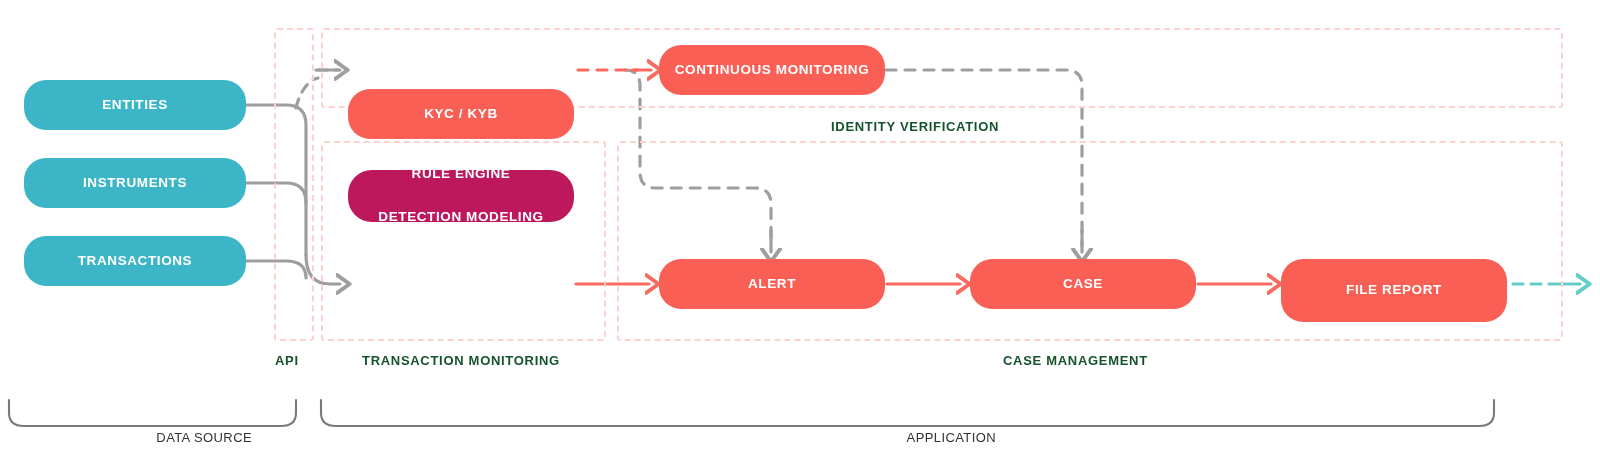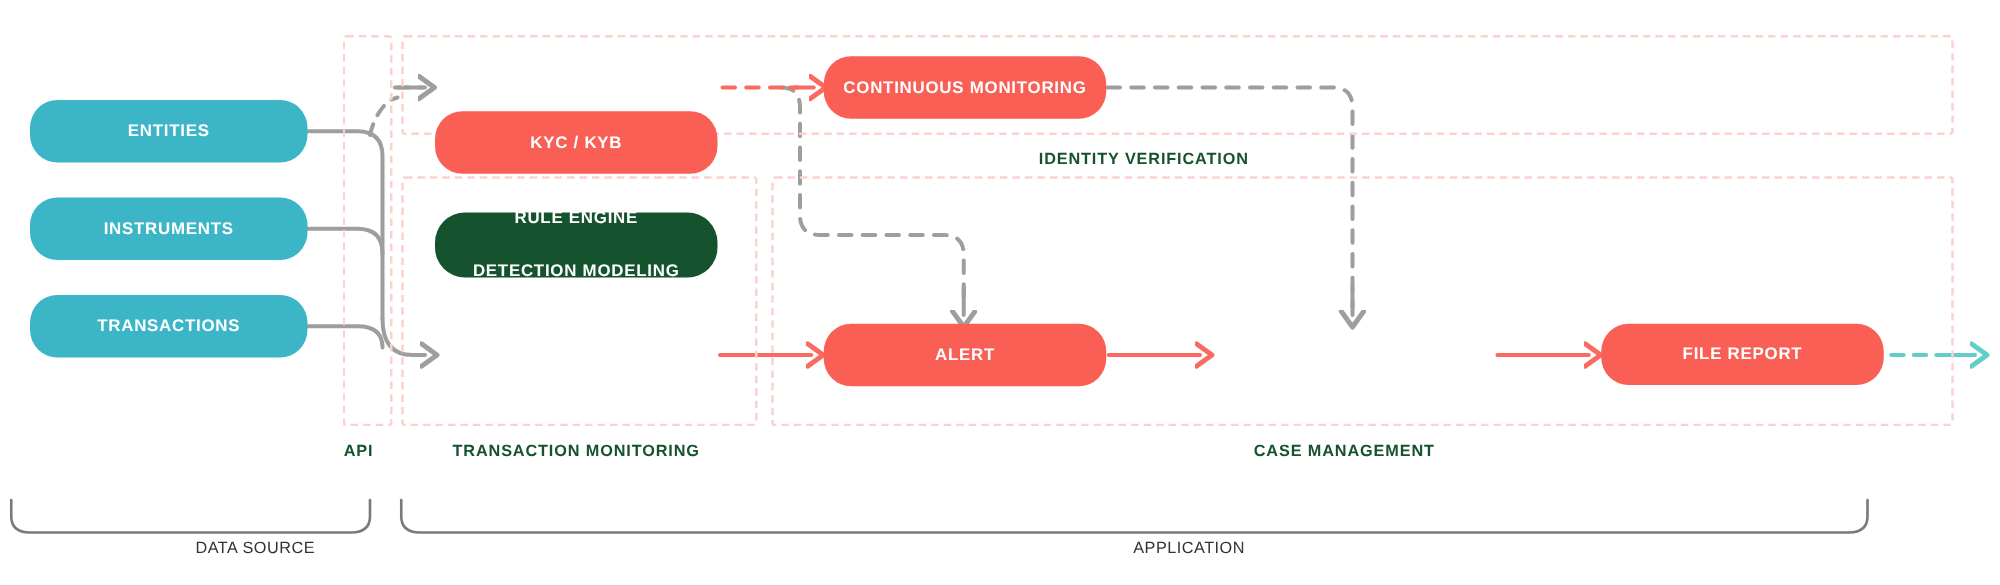--- a/index.html
+++ b/index.html
@@ -36,21 +36,21 @@
     text-align: center;
     border-radius: 22px;
     color: #ffffff;
     font-weight: bold;
     letter-spacing: 0.6px;
     box-sizing: border-box;
     line-height: 1.25;
   }
   .node-teal   { background: #3cb6c6; font-size: 13.5px; }
   .node-red    { background: #fa5f55; font-size: 13.5px; }
-  .node-ghost  { background: #14532d; font-size: 13.5px; border-radius: 24px; gap: 26px; }
+  .node-ghost  { background: #be185d; font-size: 13.5px; border-radius: 24px; gap: 26px; }
 
   
   .section-box {
     position: absolute;
     border: 2.5px dashed #fbd2cd;
     border-radius: 3px;
     box-sizing: border-box;
   }
   .section-label {
     position: absolute;
@@ -170,18 +170,19 @@
 
   <div class="node node-red" style="left:348px; top:45px; width:226px; height:50px;margin-top:44px;">KYC / KYB</div>
   <div class="node node-red" style="left:659px; top:45px; width:226px; height:50px;">CONTINUOUS MONITORING</div>
 
   <div class="node node-ghost" style="left:348px; top:170px; width:226px; height:52px; flex-direction:column;">
     <span>RULE ENGINE</span>
     <span>DETECTION MODELING</span>
   </div>
 
   <div class="node node-red" style="left:659px; top:259px; width:226px; height:50px;">ALERT</div>
-  <div class="node node-red" style="left:1281px; top:259px; width:226px; height:49px;">FILE REPORT</div>
+  <div class="node node-red" style="left:970px; top:259px; width:226px; height:50px;">CASE</div>
+  <div class="node node-red" style="left:1281px; top:259px; width:226px; height:63px;">FILE REPORT</div>
 
   <div class="bracket-label" style="left:52px; top:430px; width:200px;">DATA SOURCE</div>
   <div class="bracket-label" style="left:796px; top:430px; width:200px;">APPLICATION</div>
 
 </div>
 
 </body></html>

